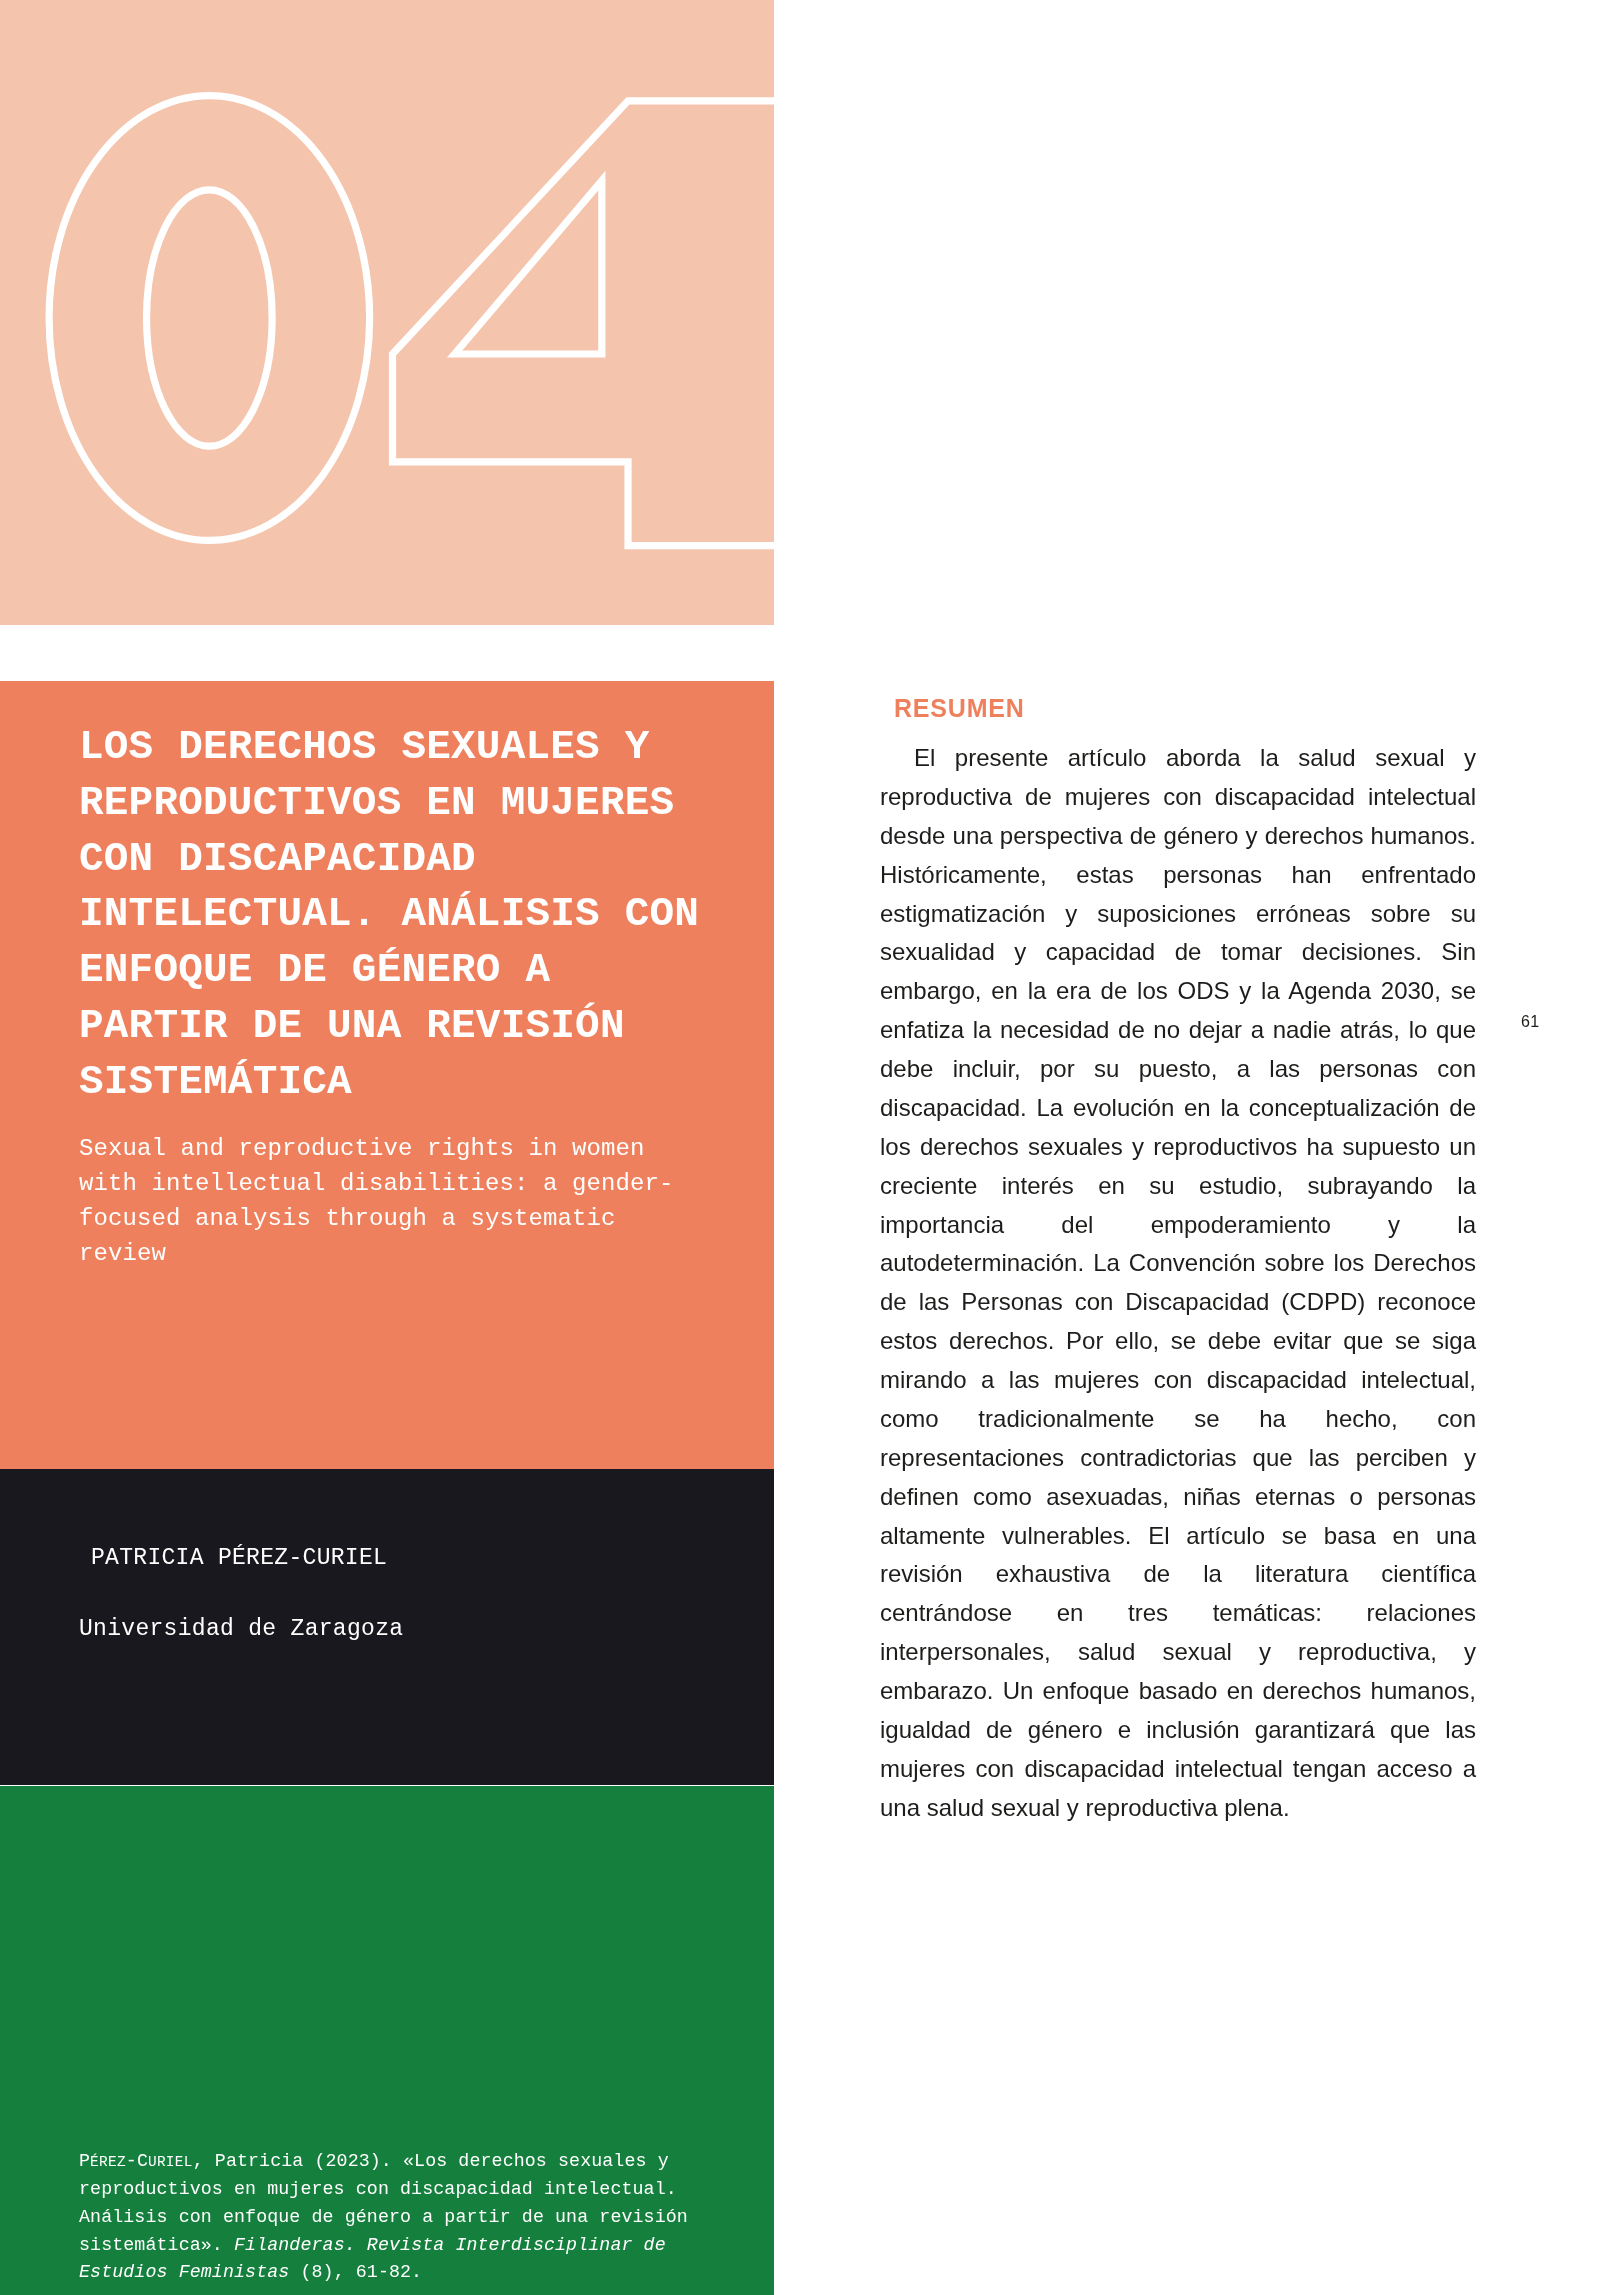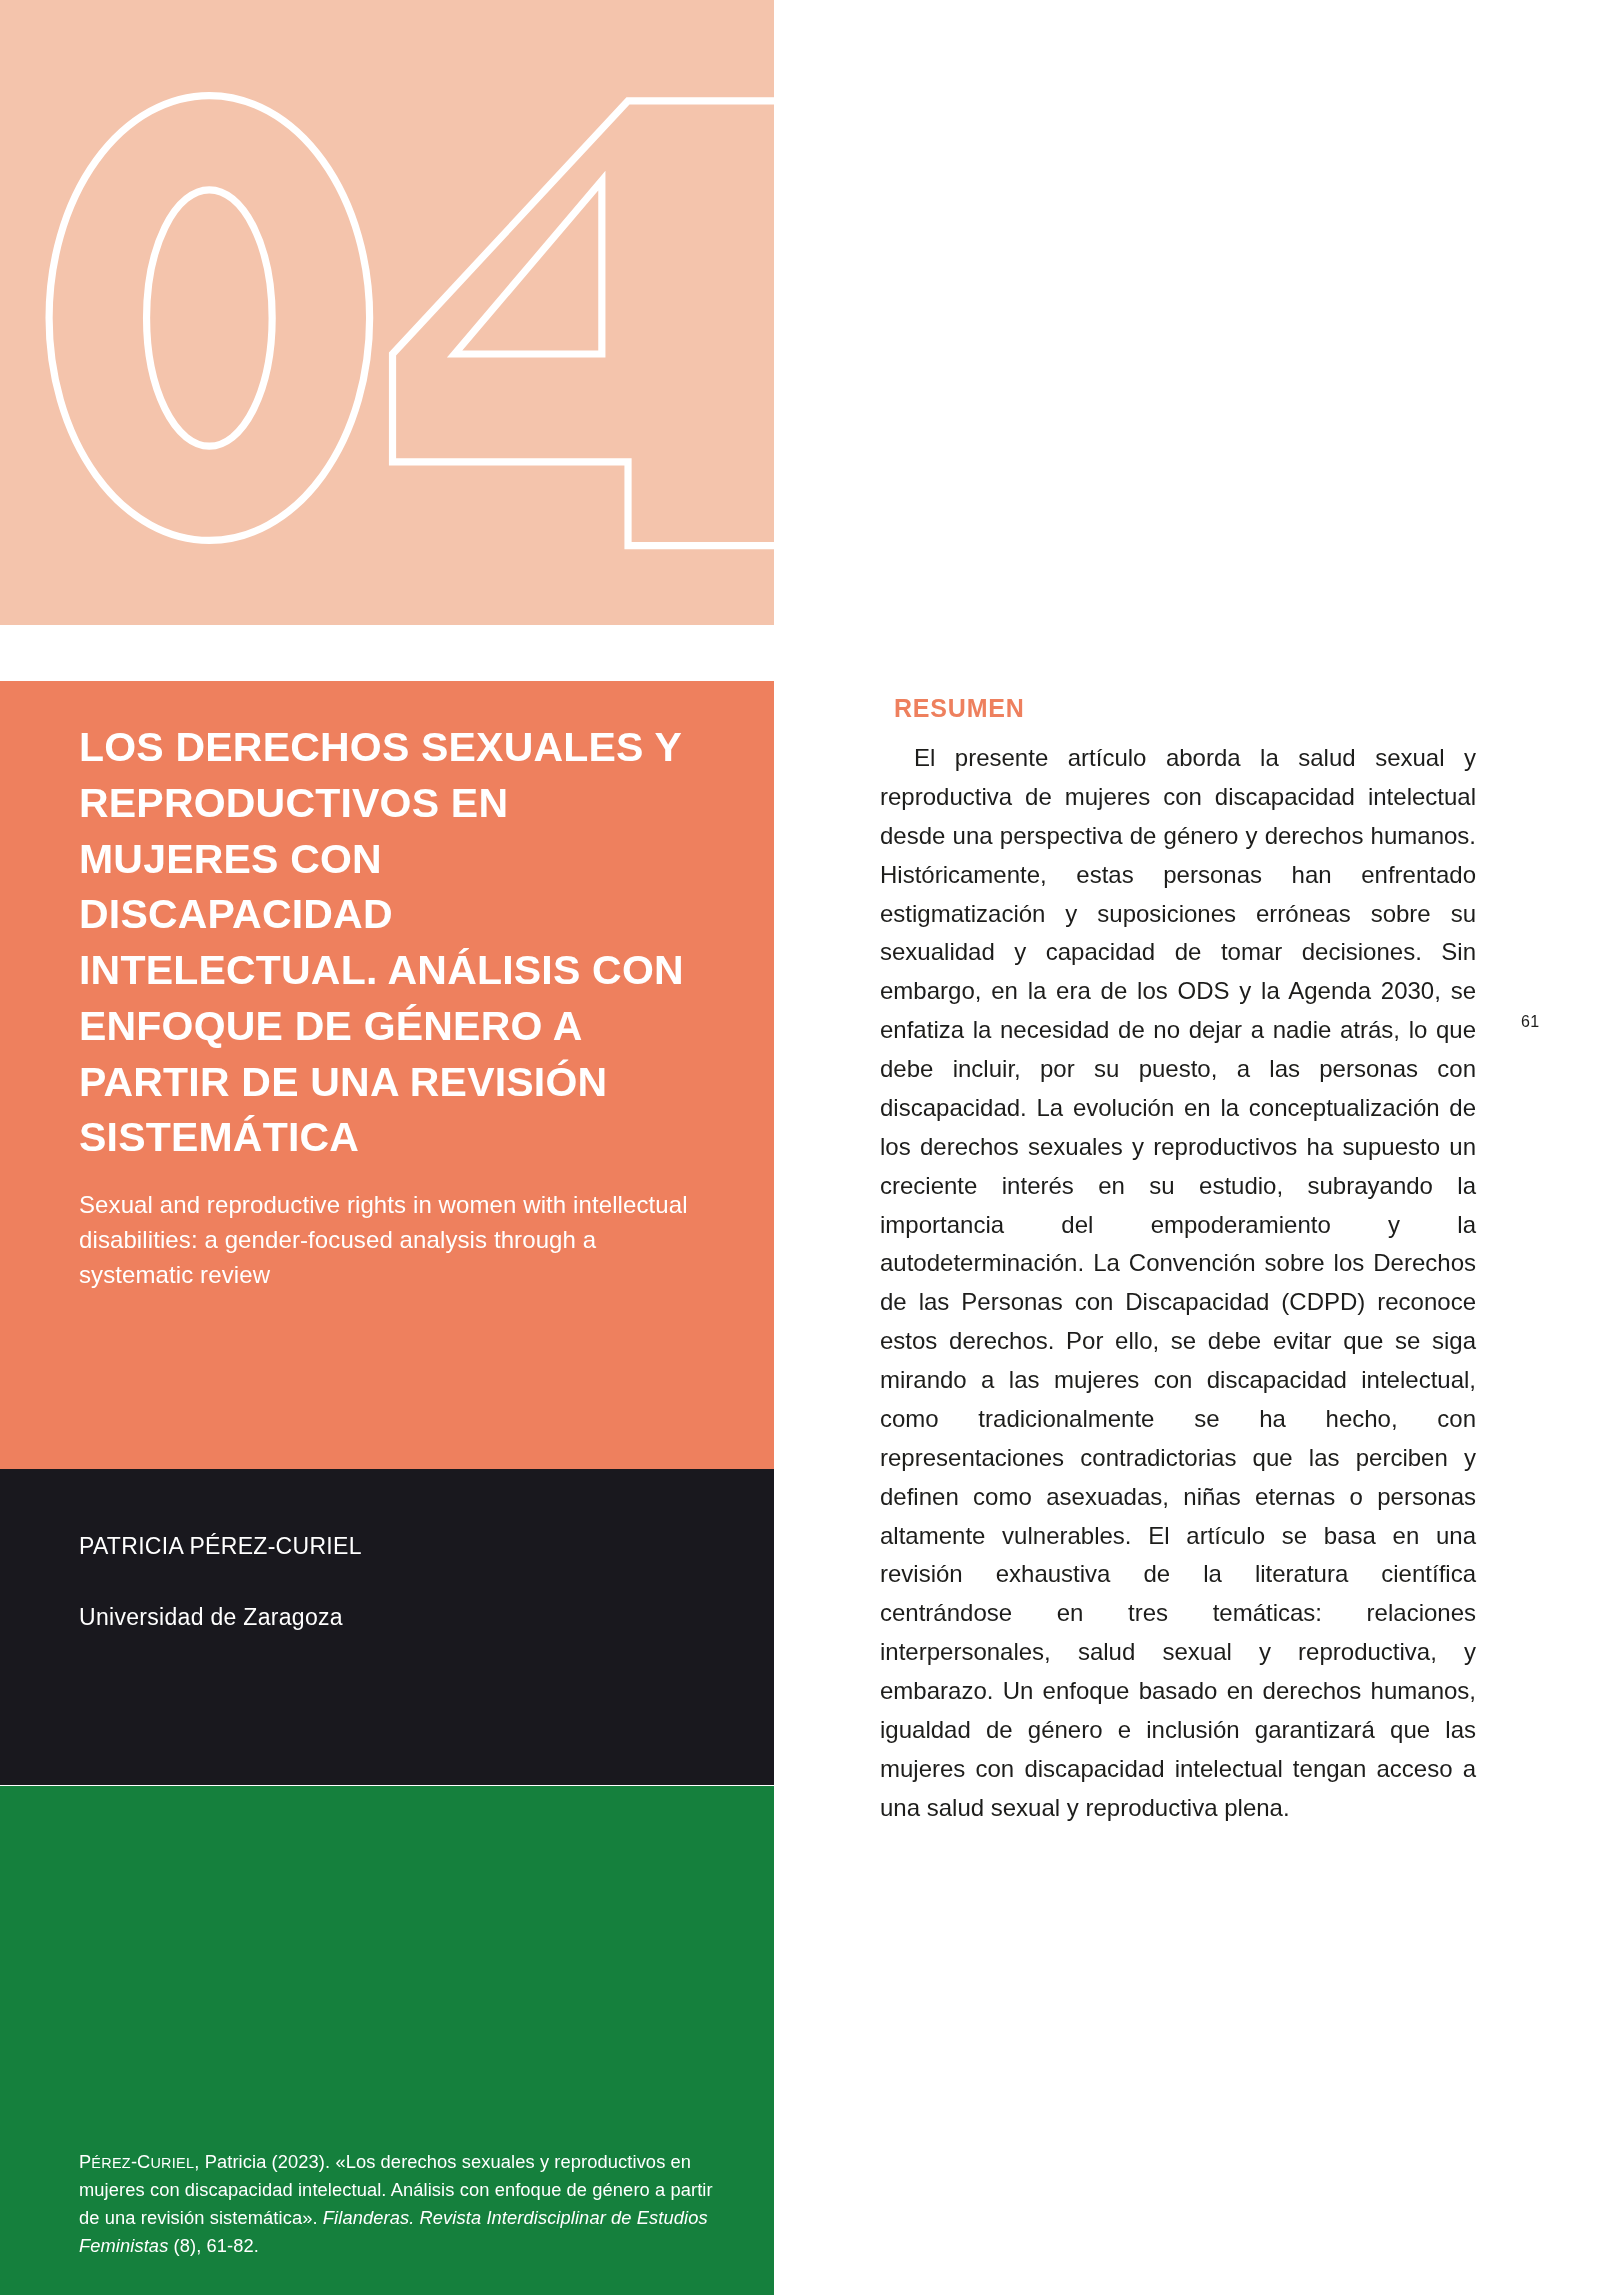--- a/index.html
+++ b/index.html
@@ -15,20 +15,21 @@
     overflow: hidden;
   }
 
   
   #left-column {
     position: absolute;
     left: 0;
     top: 0;
     width: 774px;
     height: 2295px;
+    font-family: Liberation Mono, monospace;
   }
 
   #chapter-number-block {
     position: absolute;
     left: 0;
     top: 0;
     width: 774px;
     height: 625px;
     background: #F4C4AC;
     overflow: hidden;
@@ -77,21 +78,21 @@
     background: #19181E;
     box-sizing: border-box;
     padding: 63px 72px 0 79px;
     color: #ffffff;
   }
   .author-line {
     font-size: 23px;
     line-height: 1.3;
     letter-spacing: 0.3px;
   }
-  #author-name { margin: 0; }
+  #author-name { margin: 12px; }
   #author-affiliation { margin: 41px 0 0 0; }
   #dates-group { margin: 38px 0 0 0; }
   #date-received { margin: 0; }
   #date-accepted { margin: 7.9px 0 0 0; }
 
   #footer-block {
     position: absolute;
     left: 0;
     top: 1786px;
     width: 774px;

